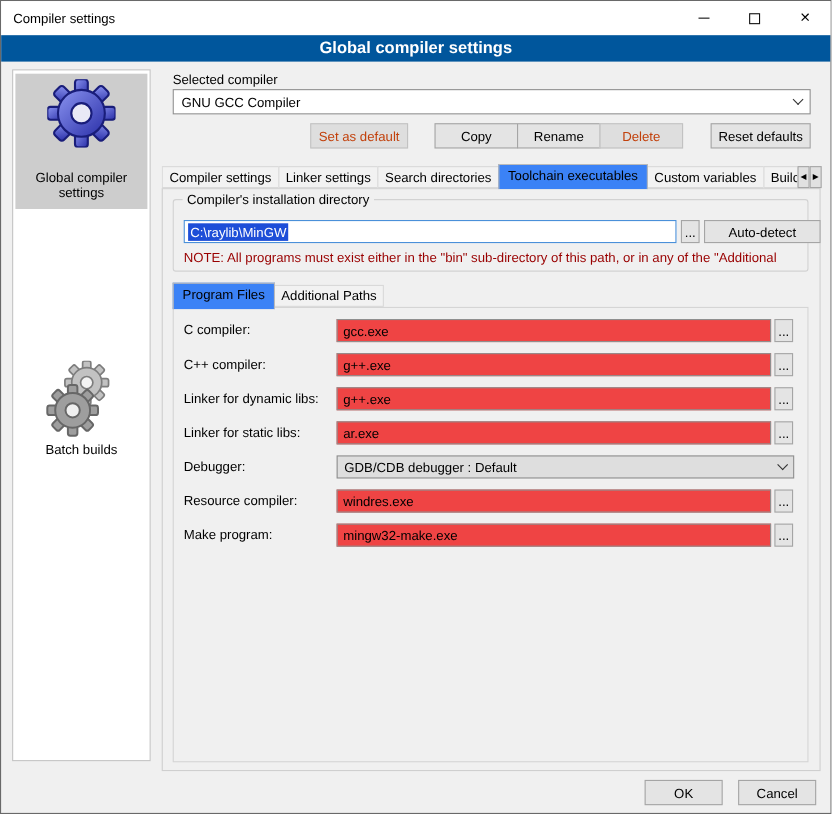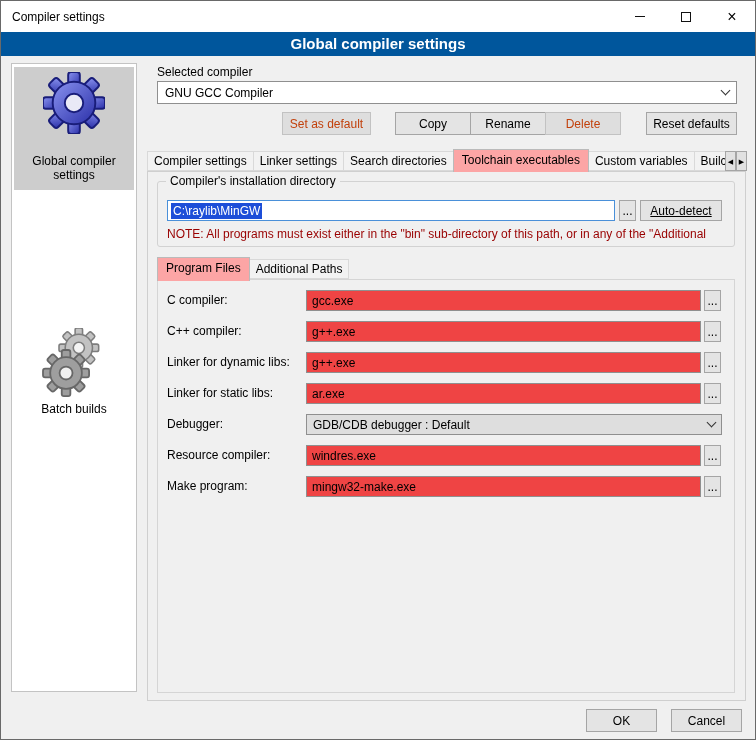--- a/index.html
+++ b/index.html
@@ -43,36 +43,36 @@
   .rowbtn { position:absolute; top:111px; }
   #btn-setdefault { left:281px; width:89px; }
   #btn-copy { left:394px; width:76px; }
   #btn-rename { left:469px; width:76px; }
   #btn-delete { left:544px; width:76px; }
   #btn-reset { left:645px; width:91px; }
 
   
   .tabstrip { position:absolute; left:146px; top:148px; width:578px; height:23px; display:flex; overflow:hidden; z-index:2; }
   .tab { margin-top:2px; height:20px; line-height:19px; padding:0 6px; background:#f2f2f2; border:1px solid #d9d9d9; margin-right:-1px; white-space:nowrap; }
-  .tab.active { margin-top:0; height:23px; line-height:21px; padding:0 8px; background:#fca5a5; border-color:#bababa; border-bottom:none; position:relative; z-index:3; }
+  .tab.active { margin-top:0; height:23px; line-height:21px; padding:0 8px; background:#3b82f6; border-color:#bababa; border-bottom:none; position:relative; z-index:3; }
   .tab-clip { width:52px; overflow:hidden; }
   .tab-arrow { position:absolute; top:150px; width:11px; height:20px; padding:0; font-size:7px; line-height:1; background:#e1e1e1; border:1px solid #a5a5a5; z-index:4; }
   #arrow-left { left:724px; }
   #arrow-right { left:735px; }
 
   
   .outer-panel { position:absolute; left:146px; top:170px; width:599px; height:530px; background:#f0f0f0; border:1px solid #cfcfcf; z-index:1; }
 
   .groupbox { position:absolute; left:9px; top:9px; width:578px; height:66px; border:1px solid #d2d2d2; border-radius:3px; }
   .groupbox-legend { position:absolute; left:8px; top:-8px; background:#f0f0f0; padding:0 4px; }
   .path-input { position:absolute; left:9px; top:18px; width:448px; height:21px; background:#fff; border:1px solid #4a90d9; display:flex; align-items:center; padding:0 3px; overflow:hidden; white-space:nowrap; }
   .path-sel { background:#1d4ed8; color:#fff; padding:1px 2px; }
   .browse-sm { position:absolute; width:17px; height:21px; padding:0; }
   #dir-browse { left:461px; top:18px; }
-  #autodetect { position:absolute; left:482px; top:18px; width:82px; height:21px;text-decoration:underline; }
+  #autodetect { position:absolute; left:482px; top:18px; width:106px; height:21px; }
   .note { position:absolute; left:9px; top:45px; width:562px; color:#990000; white-space:nowrap; overflow:hidden; }
 
   
   .inner-tabstrip { position:absolute; left:9px; top:84px; height:24px; display:flex; z-index:2; }
   .inner-tabstrip .tab { margin-top:3px; height:20px; }
   .inner-tabstrip .tab.active { margin-top:1px; height:24px; }
   .inner-panel { position:absolute; left:9px; top:107px; width:578px; height:414px; background:#f0f0f0; border:1px solid #d5d5d5; z-index:1; }
 
   .frow { position:absolute; left:9px; width:558px; height:21px; }
   .flabel { position:absolute; left:0; line-height:21px; }

